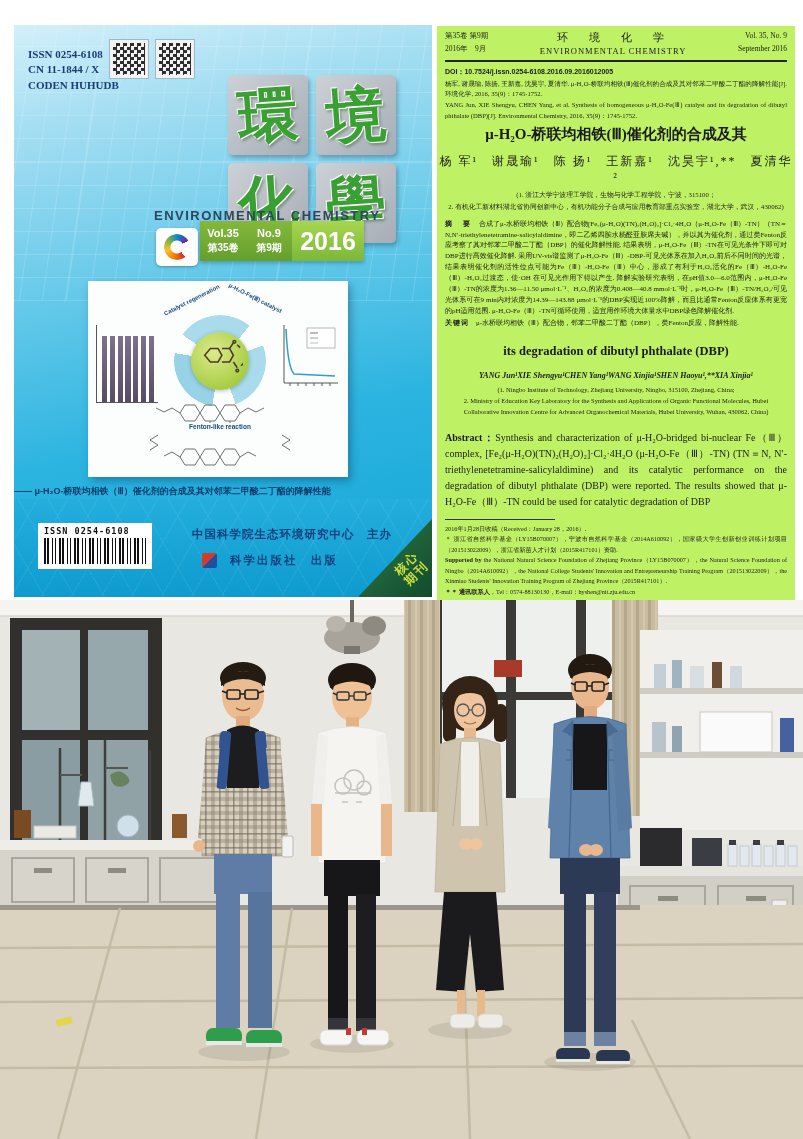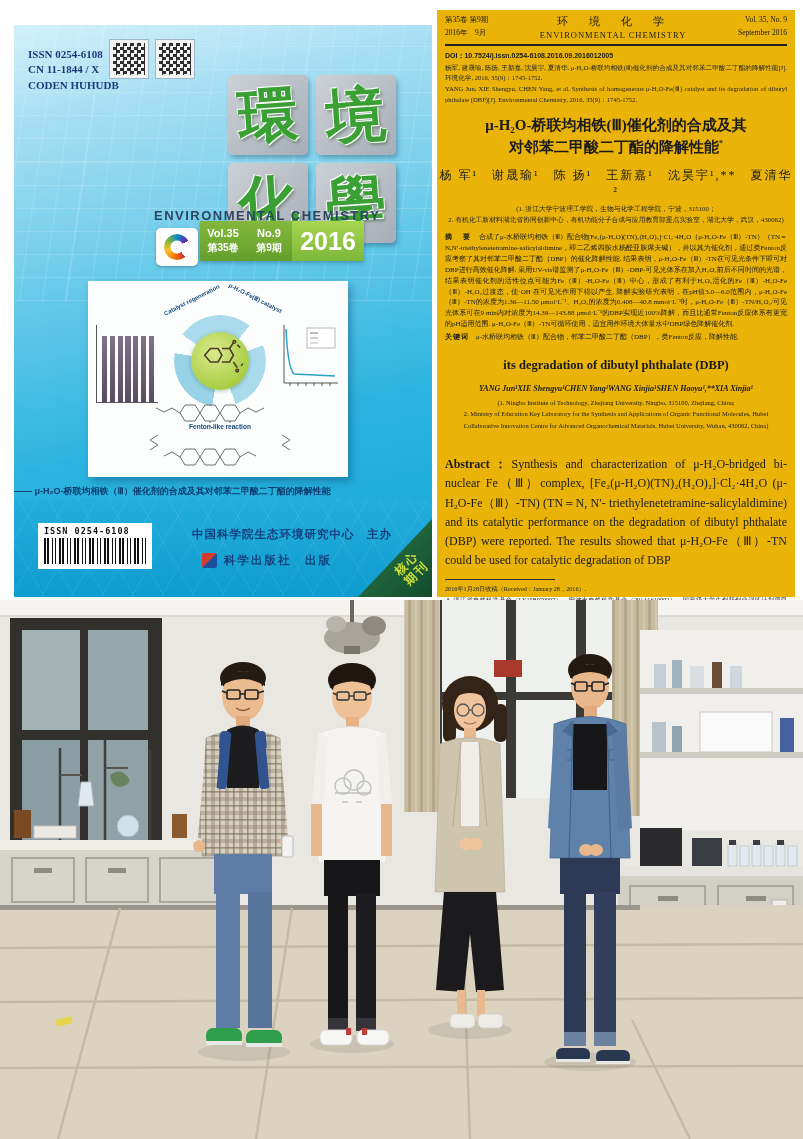--- a/index.html
+++ b/index.html
@@ -67,53 +67,53 @@
           background:linear-gradient(180deg,#23aedd,#0e9bce);
           background-image:repeating-linear-gradient(60deg,rgba(255,255,255,.07) 0 1px,transparent 1px 26px),
                            repeating-linear-gradient(-60deg,rgba(255,255,255,.07) 0 1px,transparent 1px 26px),
                            linear-gradient(180deg,#23aedd,#0e9bce); }
   .barcode { position:absolute; left:24px; top:24px; width:114px; height:46px; background:#fff; padding:3px 6px; }
   .btext { font:700 8.5px "DejaVu Sans Mono", monospace; letter-spacing:1px; color:#111; }
   .bars { height:26px; margin-top:2px;
           background:repeating-linear-gradient(90deg,#111 0 2px,#fff 2px 3px,#111 3px 5px,#fff 5px 8px,#111 8px 9px,#fff 9px 11px,#111 11px 12px,#fff 12px 15px); }
   .organizer { position:absolute; left:178px; top:28px; font:700 11.5px "Liberation Sans",sans-serif;
                color:#14417e; letter-spacing:1px; }
-  .publine { position:absolute; left:188px; top:54px; display:flex; gap:7px; align-items:center; }
+  .publine { position:absolute; left:188px; top:54px; display:flex; gap:13px; align-items:center; }
   .plogo { width:15px; height:15px; border-radius:2px; background:linear-gradient(135deg,#d23c2a 0 48%,#1c4f9e 52% 100%); }
   .pubtext { font:700 11.5px "Liberation Sans",sans-serif; color:#14417e; letter-spacing:2px; }
   .corner { position:absolute; right:0; bottom:0; width:74px; height:78px;
             background:linear-gradient(135deg,#2c7b4a,#124b2c); clip-path:polygon(100% 0,100% 100%,0 100%); }
   .cornertext { position:absolute; right:6px; bottom:14px; transform:rotate(-45deg); color:#cfe03a;
                 font:700 12px/1.15 "Liberation Sans",sans-serif; letter-spacing:2px; text-align:center; }
 
   
-  .paper { position:absolute; left:437px; top:10px; width:358px; height:587px; background:#eab308;
+  .paper { position:absolute; left:437px; top:26px; width:358px; height:587px; background:#bef264;
            color:#1a1a1a; font-family:"Liberation Serif", serif; }
   .phead { display:flex; justify-content:space-between; align-items:center; padding:4px 8px 3px; }
   .phl { font-size:7.5px; line-height:1.7; }
   .phc { text-align:center; }
   .phc .cn { font-size:11px; font-weight:400; letter-spacing:5px; }
   .phc .en { font-size:8.5px; letter-spacing:1px; margin-top:1px; }
   .phr { font-size:7.5px; line-height:1.7; text-align:right; }
   .prule { border-top:2px solid #222; margin:1px 8px 0; }
   .doi { font-size:7px; font-weight:700; padding:5px 8px 1px; font-family:"Liberation Sans",sans-serif; }
   .cite { font-size:6.6px; line-height:1.55; padding:1px 8px 0; color:#222; text-align:justify; }
-  .title-cn { text-align:center; font-weight:700; font-size:15px; line-height:1.5; margin-top:9px; }
+  .title-cn { text-align:center; font-weight:700; font-size:15px; line-height:1.5; margin-top:2px; }
   .title-cn sup { font-size:8px; }
   .authors-cn { text-align:center; font-size:12px; letter-spacing:2px; margin-top:8px; }
   .affil { text-align:center; font-size:6.8px; line-height:1.65; margin-top:4px; color:#222; }
   .abs { font-size:7px; line-height:1.55; text-align:justify; padding:0 8px; margin-top:7px; }
   .abs b { letter-spacing:2px; }
   .kw { font-size:7px; line-height:1.55; text-align:justify; padding:0 8px; margin-top:2px; }
   .kw b { letter-spacing:1px; }
   .title-en { text-align:center; font-weight:700; font-size:12.5px; line-height:1.55; margin-top:13px; }
   .authors-en { display:flex; justify-content:center; font-size:8px; font-weight:700;
                 font-style:italic; margin-top:9px; }
   .affil-en { text-align:center; font-size:6.5px; line-height:1.75; margin-top:4px; }
-  .abs-en { font-size:12px; line-height:1.6; text-align:justify; padding:0 8px; margin-top:24px; }
+  .abs-en { font-size:10px; line-height:1.6; text-align:justify; padding:0 8px; margin-top:12px; }
   .fnrule { border-top:1px solid #333; width:110px; margin:9px 0 4px 8px; }
   .fn { font-size:6.2px; line-height:1.7; padding:0 8px; text-align:justify; color:#222; }
   .fn b { font-weight:700; }
 
   
   .photo { position:absolute; left:0; top:600px; width:803px; height:539px; background:#e9e7e2; }
 </style>
 </head>
 <body>
 
@@ -253,21 +253,20 @@
       </div>
     </div>
     <div class="prule"></div>
 
     <div class="doi">DOI：10.7524/j.issn.0254-6108.2016.09.2016012005</div>
     <div class="cite">杨军, 谢晟瑜, 陈扬, 王新嘉, 沈昊宇, 夏清华. μ-H₂O-桥联均相铁(Ⅲ)催化剂的合成及其对邻苯二甲酸二丁酯的降解性能[J]. 环境化学, 2016, 35(9)：1745-1752.</div>
     <div class="cite">YANG Jun, XIE Shengyu, CHEN Yang, et al. Synthesis of homogeneous μ-H₂O-Fe(Ⅲ) catalyst and its degradation of dibutyl phthalate (DBP)[J]. Environmental Chemistry, 2016, 35(9)：1745-1752.</div>
 
     <div class="title-cn">
       <div>μ-H₂O-桥联均相铁(Ⅲ)催化剂的合成及其</div>
-      <div><span>对邻苯二甲酸二丁酯的降解性能</span><sup>*</sup></div>
     </div>
 
     <div class="authors-cn">杨 军¹　谢晟瑜¹　陈 扬¹　王新嘉¹　沈昊宇¹,**　夏清华²</div>
 
     <div class="affil">
       <div>(1. 浙江大学宁波理工学院，生物与化学工程学院，宁波，315100；</div>
       <div>2. 有机化工新材料湖北省协同创新中心，有机功能分子合成与应用教育部重点实验室，湖北大学，武汉，430062)</div>
     </div>
 
     <p class="abs"><b>摘　要</b>　<span>合成了μ-水桥联均相铁（Ⅲ）配合物[Fe₂(μ-H₂O)(TN)₂(H₂O)₂]·Cl₂·4H₂O（μ-H₂O-Fe（Ⅲ）-TN）（TN＝N,N′-triethylenetetramine-salicylaldimine，即二乙烯四胺水杨醛亚胺席夫碱），并以其为催化剂，通过类Fenton反应考察了其对邻苯二甲酸二丁酯（DBP）的催化降解性能. 结果表明，μ-H₂O-Fe（Ⅲ）-TN在可见光条件下即可对DBP进行高效催化降解. 采用UV-vis谱监测了μ-H₂O-Fe（Ⅲ）-DBP-可见光体系在加入H₂O₂前后不同时间的光谱，结果表明催化剂的活性位点可能为Fe（Ⅲ）-H₂O-Fe（Ⅲ）中心，形成了有利于H₂O₂活化的Fe（Ⅲ）-H₂O-Fe（Ⅲ）-H₂O₂过渡态，使·OH 在可见光作用下得以产生. 降解实验研究表明，在pH值3.0—6.0范围内，μ-H₂O-Fe（Ⅲ）-TN的浓度为1.36—11.50 μmol·L⁻¹、H₂O₂的浓度为0.408—40.8 mmol·L⁻¹时，μ-H₂O-Fe（Ⅲ）-TN/H₂O₂/可见光体系可在9 min内对浓度为14.39—143.88 μmol·L⁻¹的DBP实现近100%降解，而且比通常Fenton反应体系有更宽的pH适用范围. μ-H₂O-Fe（Ⅲ）-TN可循环使用，适宜用作环境大体量水中DBP绿色降解催化剂.</span></p>

